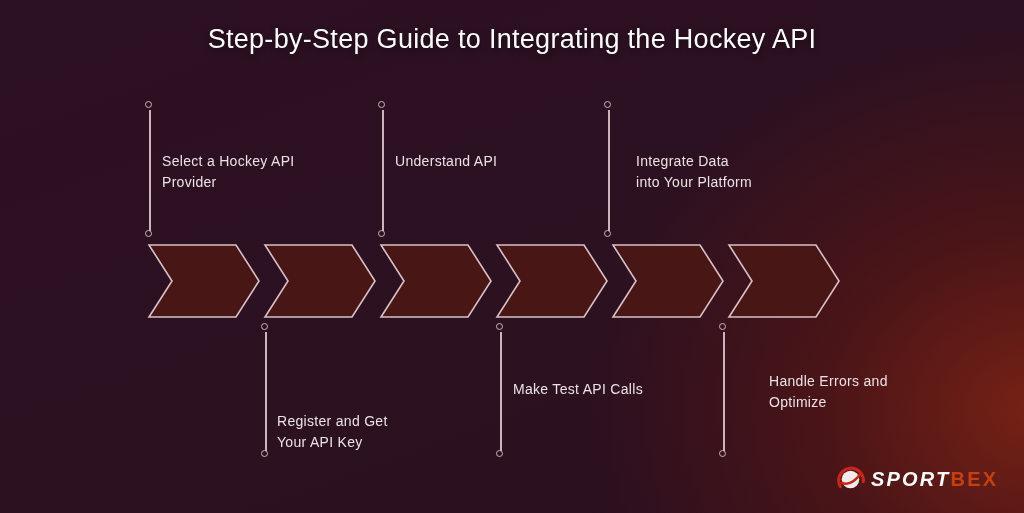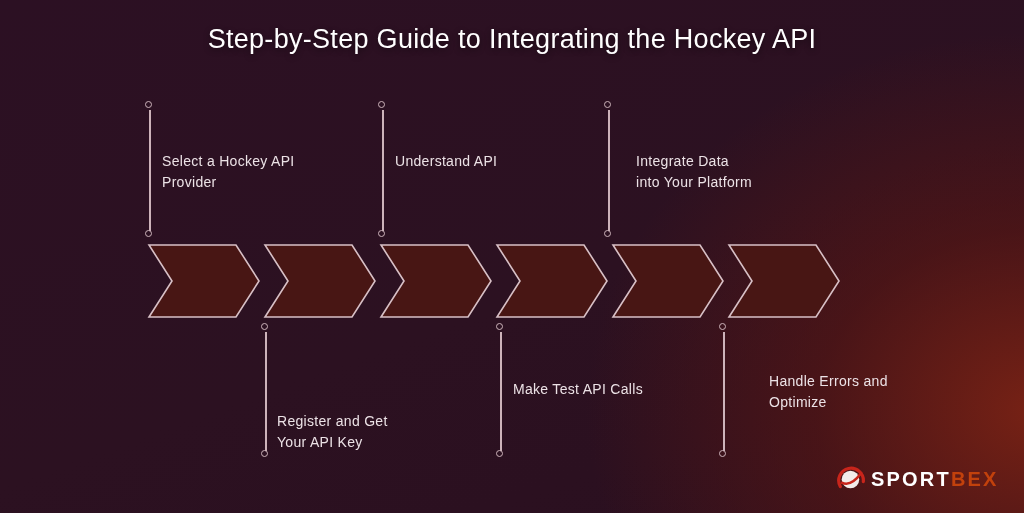--- a/index.html
+++ b/index.html
@@ -58,21 +58,21 @@
     display: flex;
     align-items: center;
   }
   .logo-icon { width: 30px; height: 30px; margin-right: 5px; }
   .logo-text {
     font-size: 20px;
     font-weight: 700;
     letter-spacing: 2.2px;
     white-space: nowrap;
   }
-  .logo-primary { color: #ffffff; }
+  .logo-primary { color: #ffffff; font-style: italic; }
   .logo-accent { color: #c2410c; }
 </style>
 </head>
 <body>
 
 <h1 class="title">Step-by-Step Guide to Integrating the Hockey API</h1>
 
 <svg class="chevrons" width="1024" height="78">
   <polygon transform="translate(149,2)" points="0,0 87,0 110,36 87,72 0,72 23,36"></polygon>
   <polygon transform="translate(265,2)" points="0,0 87,0 110,36 87,72 0,72 23,36"></polygon>

